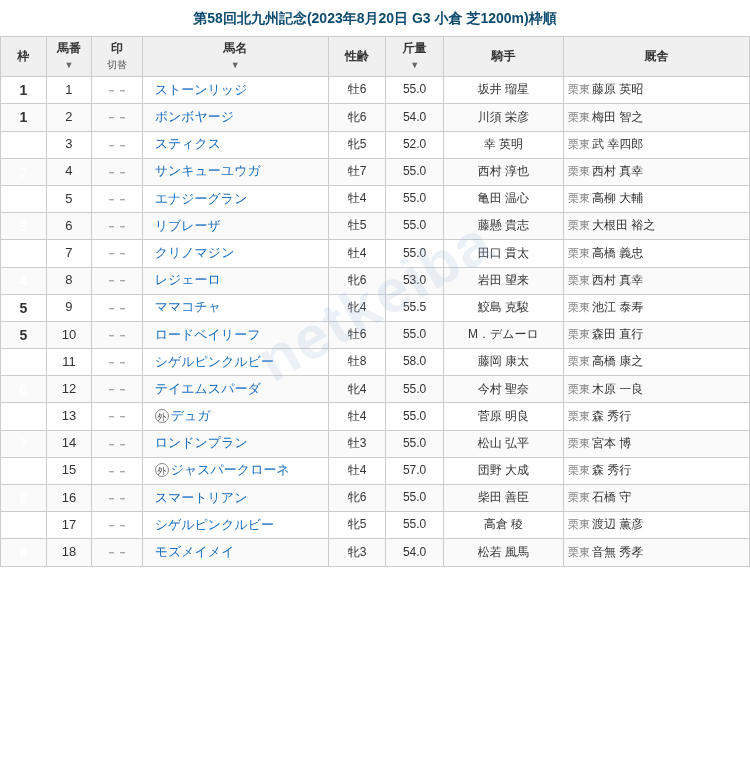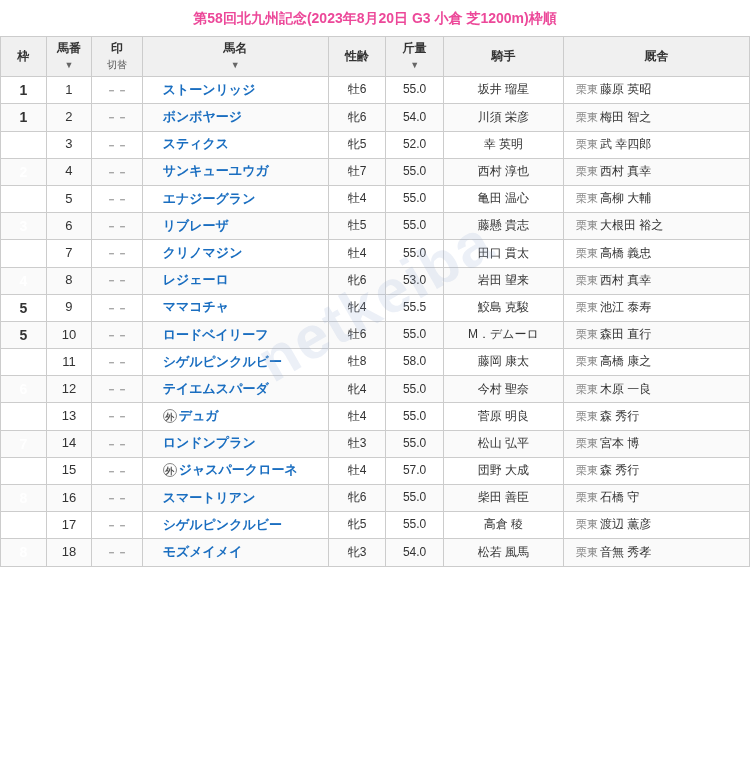--- a/index.html
+++ b/index.html
@@ -8,21 +8,21 @@
       font-size: 13px;
       background: #fff;
       color: #333;
       width: 750px;
     }
     .page-title {
       text-align: center;
       font-size: 14px;
       font-weight: bold;
       padding: 10px 0 8px;
-      color: #ec4899;
+      color: #0c4a6e;
     }
     table {
       width: 100%;
       border-collapse: collapse;
     }
     th, td {
       border: 1px solid #ccc;
       text-align: center;
       vertical-align: middle;
       padding: 4px 3px;
@@ -53,34 +53,33 @@
     .waku-4 { background: #4040c0; color: #fff; }
     .waku-5 { background: #e0c030; color: #333; }
     .waku-6 { background: #38b038; color: #fff; }
     .waku-7 { background: #e07000; color: #fff; }
     .waku-8 { background: #e060a0; color: #fff; }
 
     .horse-name {
       color: #1a6ec0;
       font-size: 13px;
       text-align: left;
-      padding-left: 20px;
-      font-weight: bold;
+      padding-left: 12px;
     }
     .in-mark {
       font-size: 11px;
       color: #555;
     }
     .sex-age { font-size: 12px; }
     .weight { font-size: 12px; }
     .jockey { font-size: 12px; }
     .stable {
       font-size: 12px;
       text-align: left;
-      padding-left: 12px;
+      padding-left: 4px;
     }
     .stable-region {
       color: #888;
       font-size: 11px;
       margin-right: 2px;
     }
     .marker-circle {
       display: inline-block;
       border: 1px solid #888;
       border-radius: 50%;

